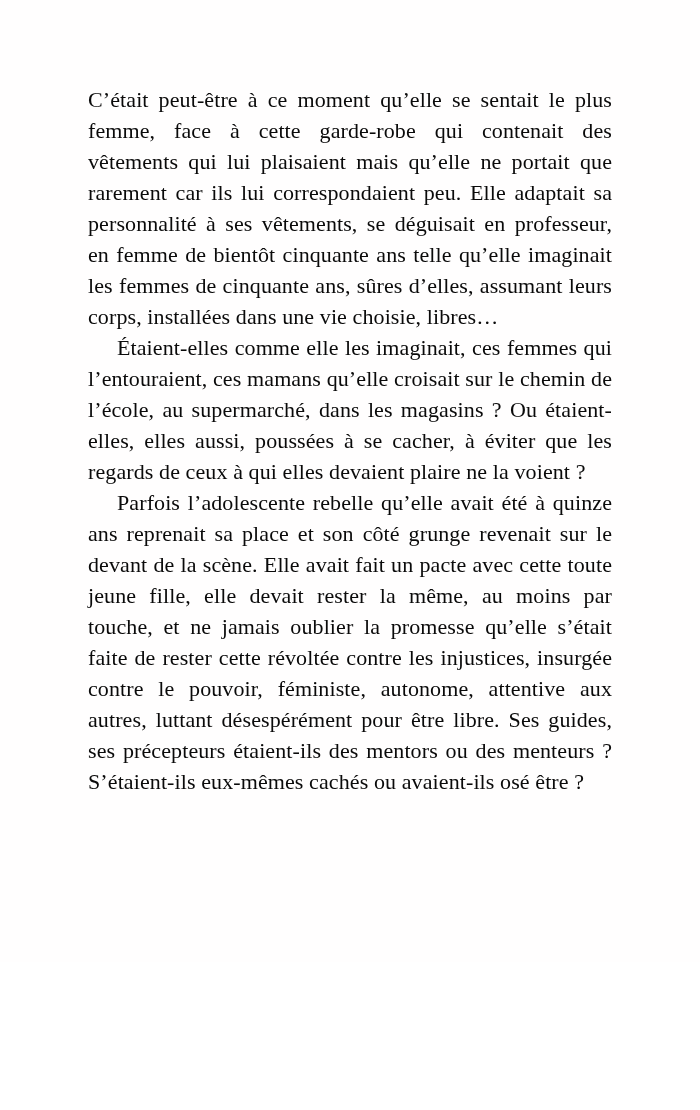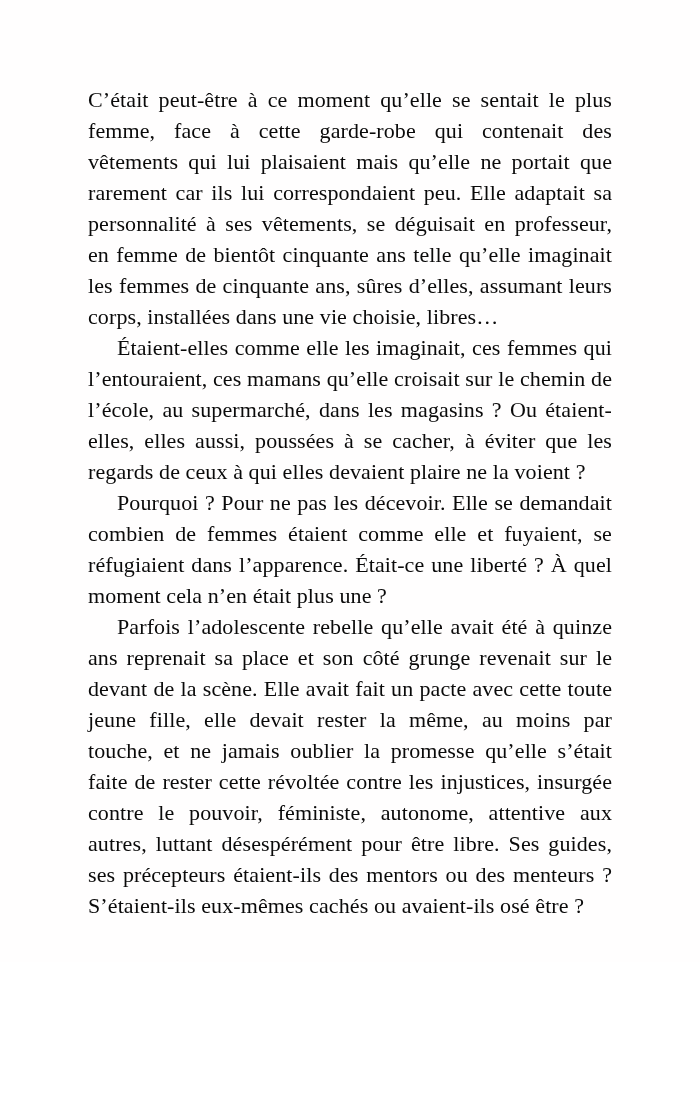--- a/index.html
+++ b/index.html
@@ -44,17 +44,16 @@
     line-height: 28px;
   }
 </style>
 </head>
 <body>
 
 <div class="page">
   <main class="text-block">
     <p class="para no-indent">C’était peut-être à ce moment qu’elle se sentait le plus femme, face à cette garde-robe qui contenait des vêtements qui lui plaisaient mais qu’elle ne portait que rarement car ils lui correspondaient peu. Elle adaptait sa personnalité à ses vêtements, se déguisait en professeur, en femme de bientôt cinquante ans telle qu’elle imaginait les femmes de cinquante ans, sûres d’elles, assumant leurs corps, installées dans une vie choisie, libres…</p>
     <p class="para">Étaient-elles comme elle les imaginait, ces femmes qui l’entouraient, ces mamans qu’elle croisait sur le chemin de l’école, au supermarché, dans les magasins&nbsp;? Ou étaient-elles, elles aussi, poussées à se cacher, à éviter que les regards de ceux à qui elles devaient plaire ne la voient&nbsp;?</p>
-    <p class="para">Pourquoi&nbsp;? Pour ne pas les décevoir. Elle se demandait combien de femmes étaient comme elle et fuyaient, se réfugiaient dans l’apparence. Était-ce une liberté&nbsp;? À quel moment cela n’en était plus une&nbsp;?</p>
     <p class="para">Parfois l’adolescente rebelle qu’elle avait été à quinze ans reprenait sa place et son côté grunge revenait sur le devant de la scène. Elle avait fait un pacte avec cette toute jeune fille, elle devait rester la même, au moins par touche, et ne jamais oublier la promesse qu’elle s’était faite de rester cette révoltée contre les injustices, insurgée contre le pouvoir, féministe, autonome, attentive aux autres, luttant désespérément pour être libre. Ses guides, ses précepteurs étaient-ils des mentors ou des menteurs&nbsp;? S’étaient-ils eux-mêmes cachés ou avaient-ils osé être&nbsp;?</p>
   </main>
   <footer class="folio">18</footer>
 </div>
 
 </body></html>

